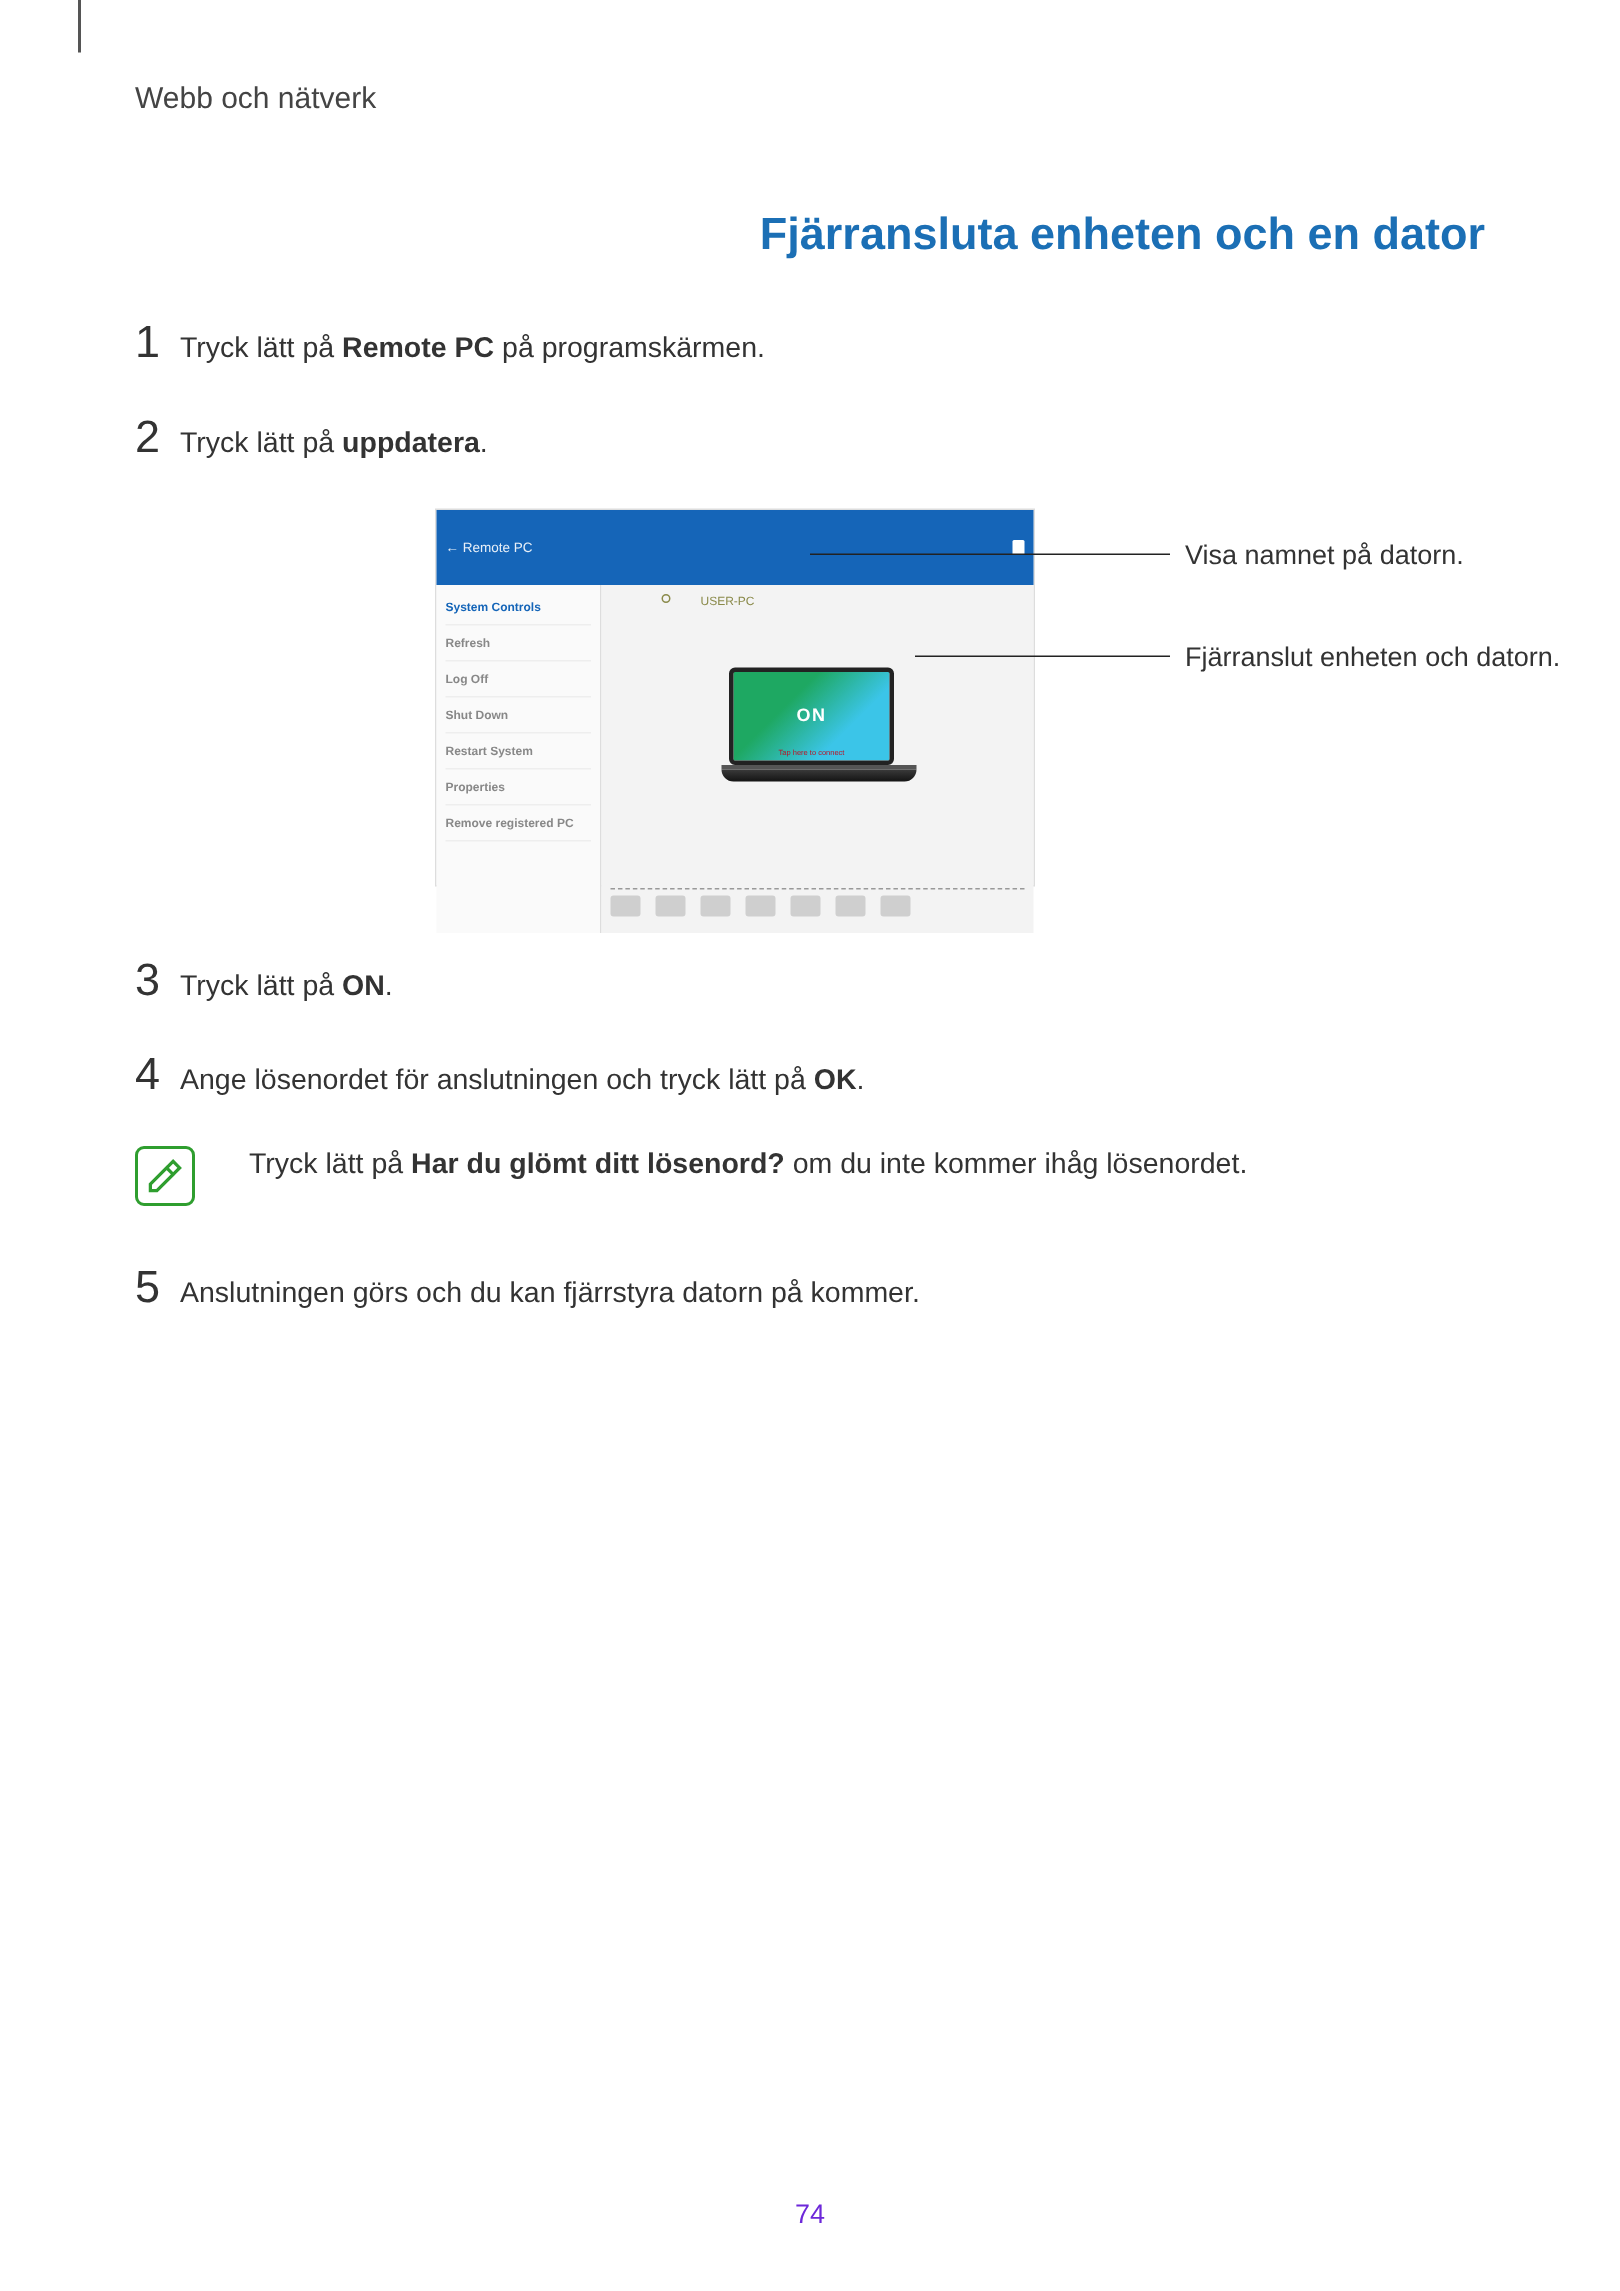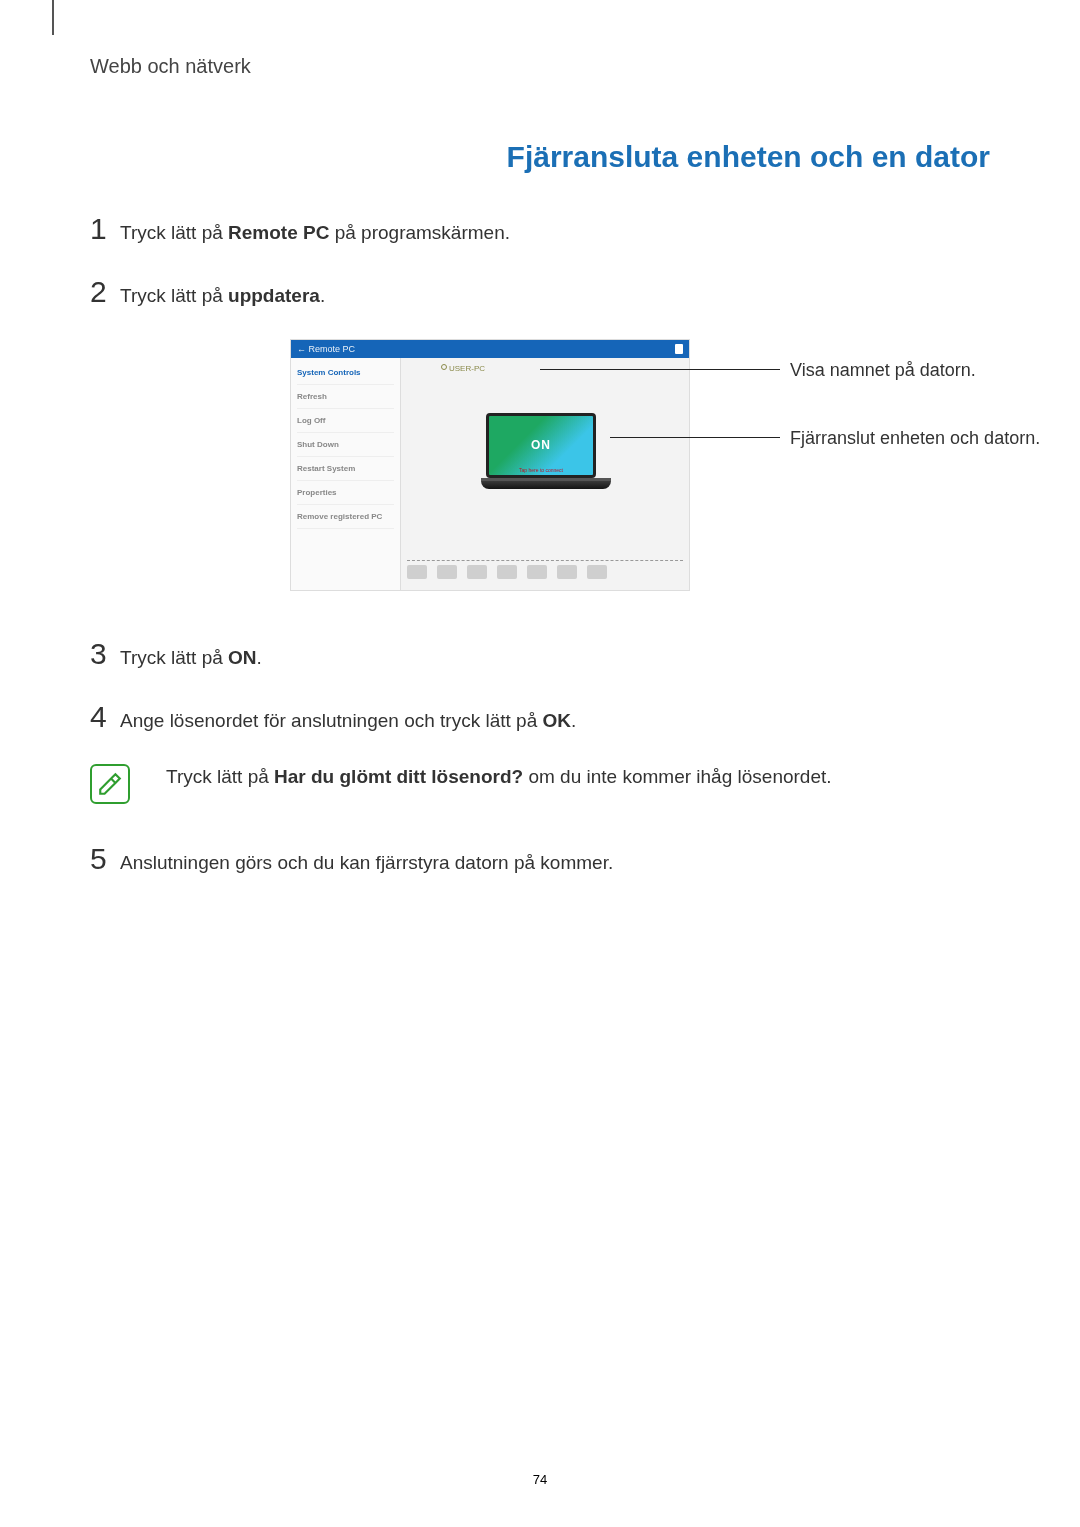--- a/index.html
+++ b/index.html
@@ -65,21 +65,21 @@
     height: 252px;
     background: #fafafa;
     border: 1px solid #ddd;
     margin-left: 200px;
     position: relative;
   }
   .mock-header {
     background: #1565b8;
     color: #fff;
     font-size: 9px;
-    padding: 4px 6px;
+    padding: 20px 6px;
     display: flex;
     justify-content: space-between;
     align-items: center;
   }
   .mock-header .left { opacity: 0.9; }
   .mock-header .right {
     width: 8px;
     height: 10px;
     background: #fff;
     border-radius: 1px;
@@ -112,21 +112,21 @@
     background: #f3f3f3;
   }
   .mock-pc-label {
     position: absolute;
     top: 6px;
     left: 20px;
     font-size: 8px;
     color: #8a8a4a;
     display: flex;
     align-items: flex-start;
-    gap: 2px;
+    gap: 20px;
     padding-left: 20px;
   }
   .mock-pc-label .dot {
     width: 6px; height: 6px; border-radius: 50%; border: 1px solid #8a8a4a;
     display: inline-block;
   }
   .laptop {
     position: absolute;
     left: 80px;
     top: 55px;
@@ -217,22 +217,22 @@
     justify-content: center;
     flex-shrink: 0;
   }
   .note-icon svg { width: 26px; height: 26px; }
   .page-num {
     position: absolute;
     bottom: 40px;
     left: 0;
     width: 100%;
     text-align: center;
-    font-size: 13px;
-    color: #000000;
+    font-size: 18px;
+    color: #6d28d9;
   }
 </style>
 </head>
 <body>
 
 <div class="edge-line"></div>
 
 <div class="content">
   <div class="breadcrumb">Webb och nätverk</div>
 

